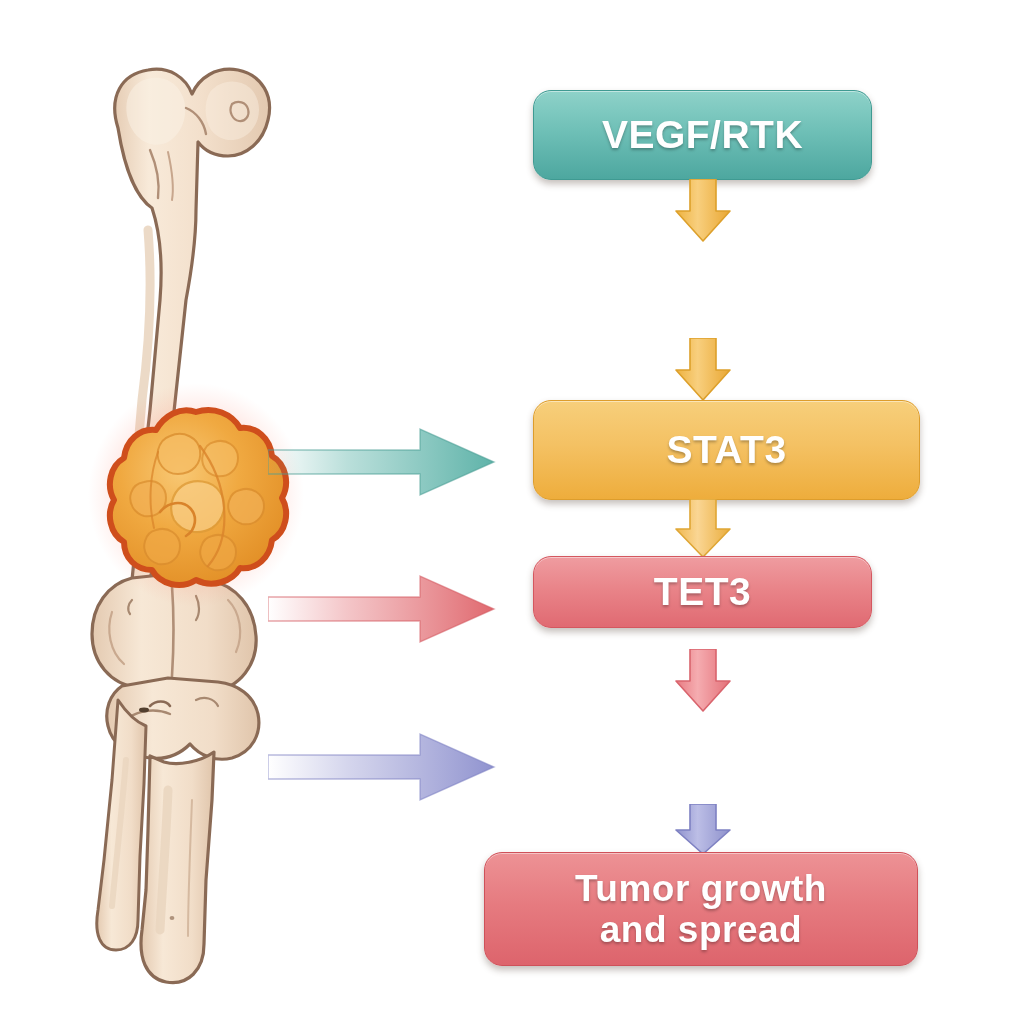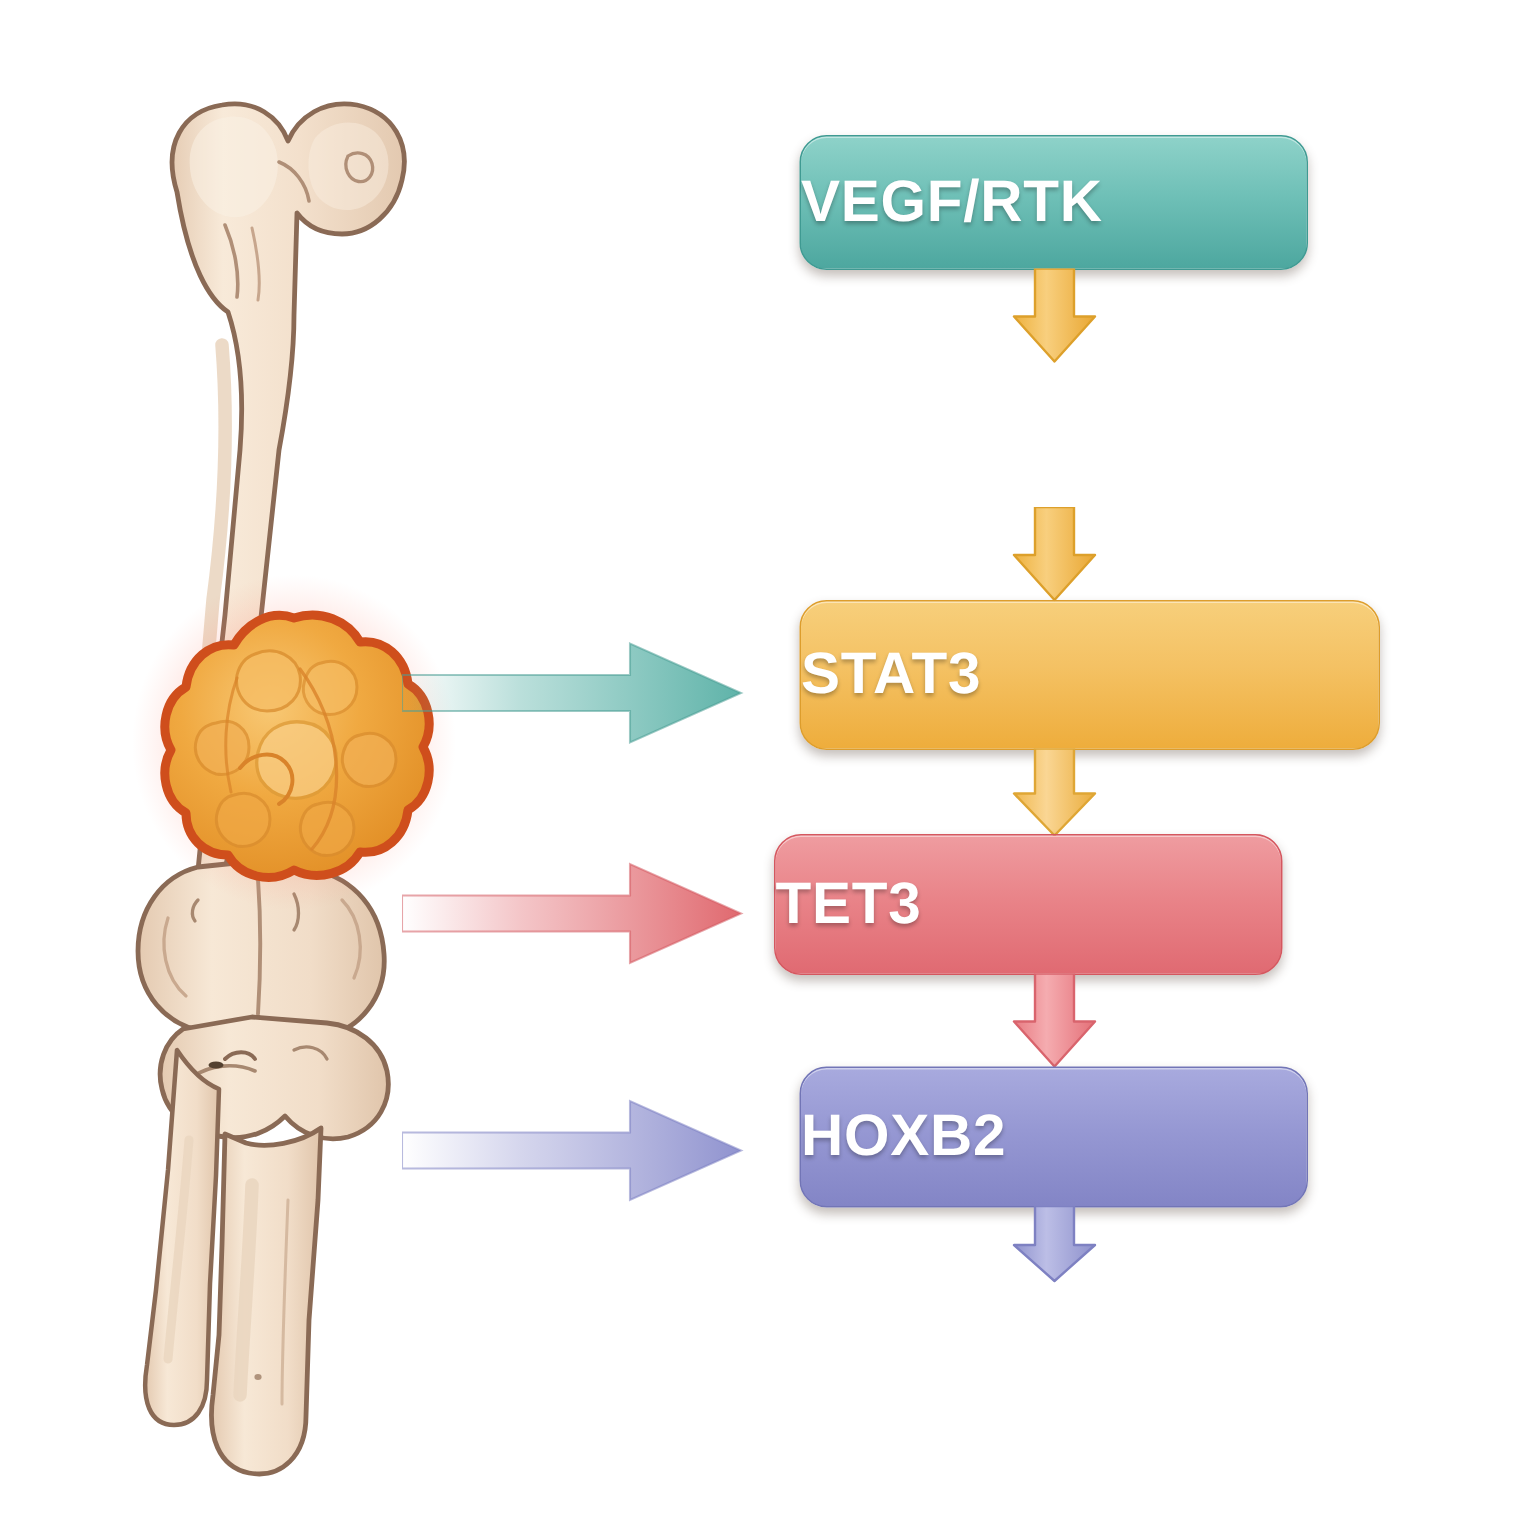--- a/index.html
+++ b/index.html
@@ -14,42 +14,42 @@
   #stage{position:absolute;left:0;top:0;width:1024px;height:1024px;}
 
   
   .anatomy{position:absolute;left:0;top:0;width:330px;height:1024px;}
   .anatomy svg{display:block;}
 
   
   .pbox{
     position:absolute;
     border-radius:18px;
-    display:flex;align-items:center;
+    display:flex;align-items:center;justify-content:center;
     text-align:center;
     color:#ffffff;
     font-weight:bold;
     letter-spacing:.5px;
     text-shadow:0 2px 3px rgba(0,0,0,.28);
     box-shadow:0 4px 7px rgba(80,60,50,.33), inset 0 1px 0 rgba(255,255,255,.45);
     box-sizing:border-box;
     line-height:1.12;
   }
   .pbox .lbl{pointer-events:none;white-space:pre-line;}
 
   #box-vegfrtk{left:533px;top:90px;width:339px;height:90px;font-size:39px;
     background:linear-gradient(180deg,#8ed2c9 0%,#6fc0b7 45%,#4da79f 100%);
     border:1px solid #3f9a92;}
   #box-shp2{left:533px;top:241px;width:339px;height:98px;font-size:39px;
     background:linear-gradient(180deg,#c0d884 0%,#adce6c 45%,#93bb4c 100%);
     border:1px solid #86ae42;}
   #box-stat3{left:533px;top:400px;width:387px;height:100px;font-size:39px;
     background:linear-gradient(180deg,#f7cf7b 0%,#f4c163 45%,#eead3c 100%);
     border:1px solid #dd9d2c;}
-  #box-tet3{left:516px;top:556px;width:339px;height:94px;font-size:39px;
+  #box-tet3{left:533px;top:556px;width:339px;height:72px;font-size:39px;
     background:linear-gradient(180deg,#ef9ca0 0%,#e98489 45%,#e06a72 100%);
     border:1px solid #d4575f;}
   #box-hoxb2{left:533px;top:711px;width:339px;height:94px;font-size:39px;
     background:linear-gradient(180deg,#a8aade 0%,#9698d3 45%,#8385c6 100%);
     border:1px solid #7275b6;}
   #box-outcome{left:484px;top:852px;width:434px;height:114px;font-size:37px;
     background:linear-gradient(180deg,#ed9295 0%,#e67b80 45%,#dd646c 100%);
     border:1px solid #cf5159;}
 
   
@@ -286,31 +286,32 @@
           <linearGradient id="vg4" x1="0" y1="0" x2="1" y2="0">
         <stop offset="0%" stop-color="#e87b82"></stop>
             <stop offset="40%" stop-color="#f5acb0"></stop>
             <stop offset="100%" stop-color="#e47078"></stop>
       </linearGradient>
         </defs>
       <path d="M22 0 L48 0 L48 32 L62 32 L35 62 L8 32 L22 32 Z" fill="url(#vg4)" stroke="#d9646d" stroke-width="1.6" stroke-linejoin="round"></path>
     </svg>
   </div>
 
-  <div class="pbox" id="box-hoxb2">
-    <span class="lbl">HOXB2</span>
-  </div>
 
   <div class="varrow" id="varrow-5">
     <svg width="70" height="52" viewBox="0 0 70 52" preserveAspectRatio="none" xmlns="http://www.w3.org/2000/svg">
       <defs>
           <linearGradient id="vg5" x1="0" y1="0" x2="1" y2="0">
         <stop offset="0%" stop-color="#8f92cd"></stop>
             <stop offset="40%" stop-color="#bcbee6"></stop>
             <stop offset="100%" stop-color="#8e91cc"></stop>
       </linearGradient>
         </defs>
       <path d="M22 0 L48 0 L48 26 L62 26 L35 50 L8 26 L22 26 Z" fill="url(#vg5)" stroke="#7e81c2" stroke-width="1.6" stroke-linejoin="round"></path>
     </svg>
   </div>
 
+  <div class="pbox" id="box-outcome">
+    <span class="lbl">Tumor growth
+and spread</span>
+  </div>
 
 </div>
 
 </body></html>

